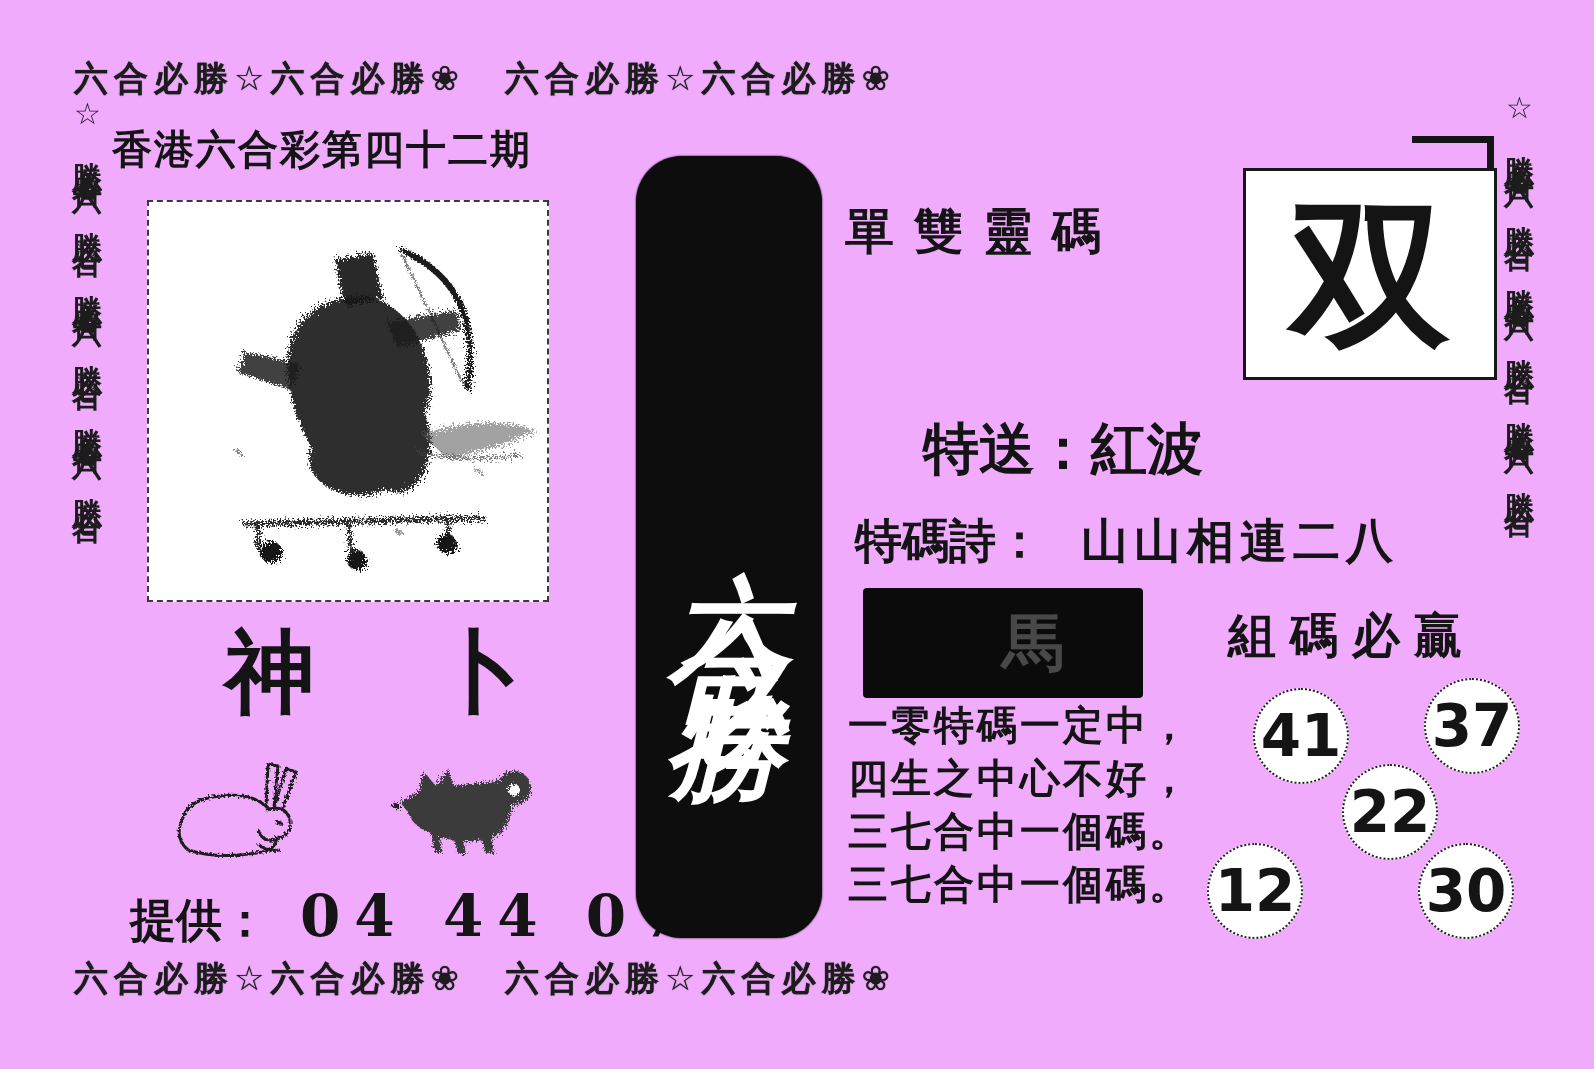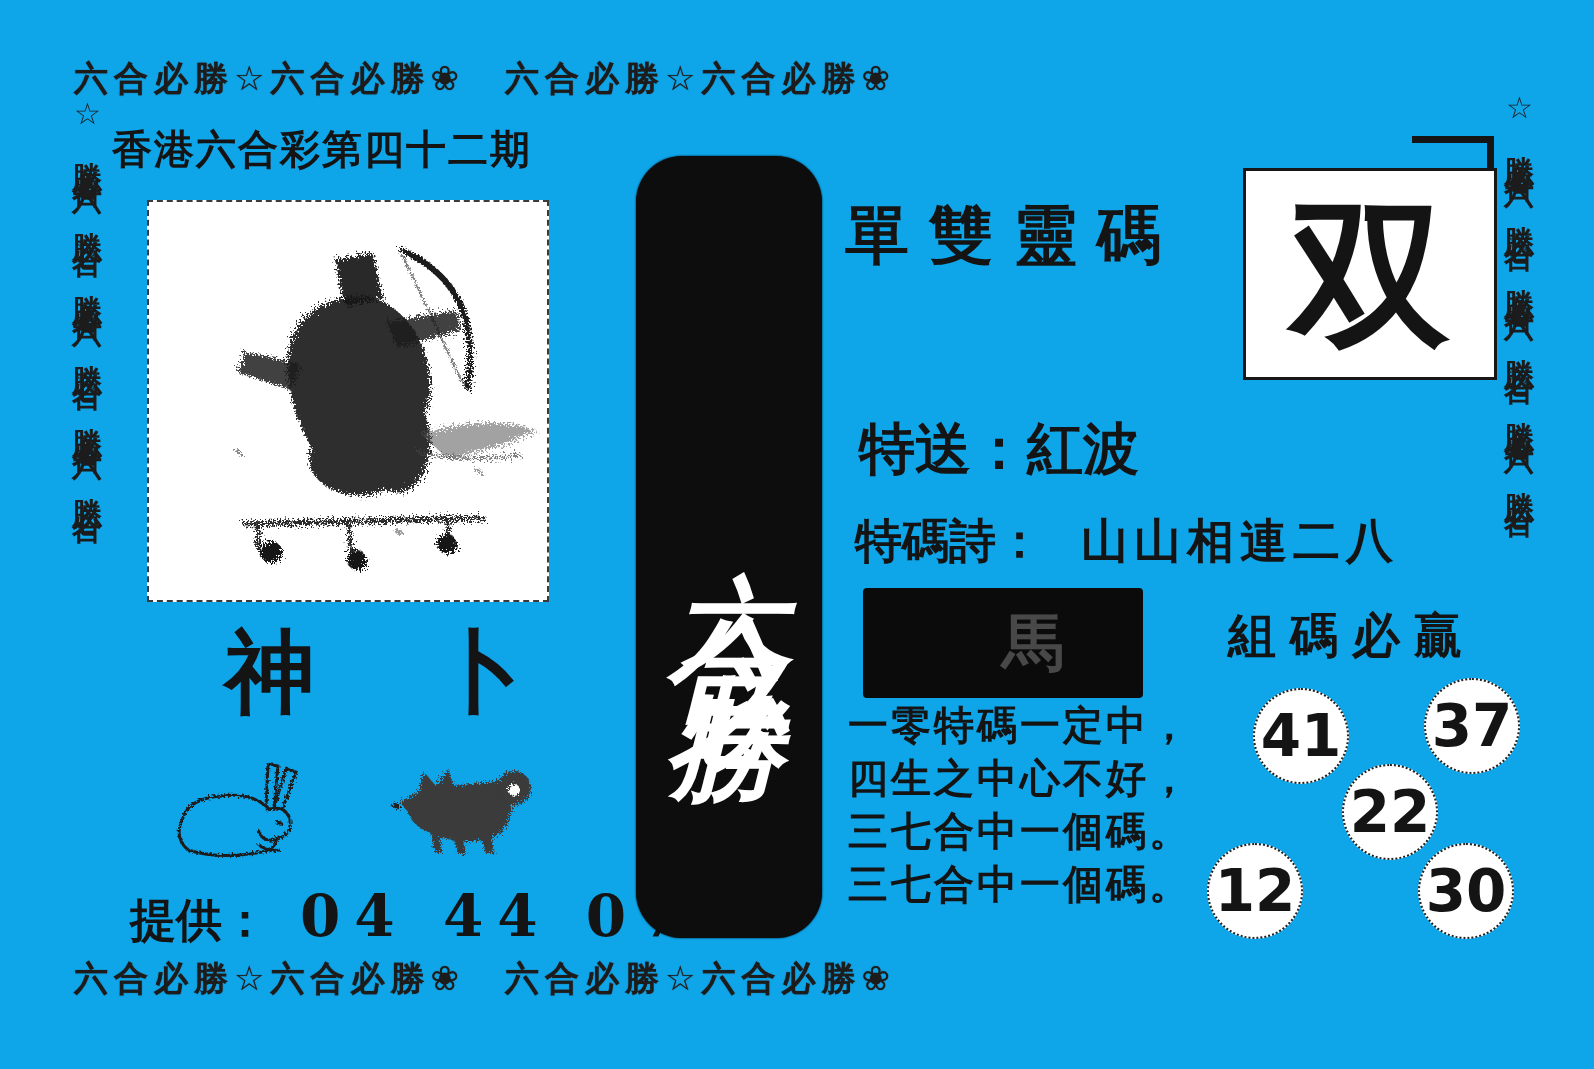--- a/index.html
+++ b/index.html
@@ -1,19 +1,19 @@
 <!DOCTYPE html>
 <html><head>
 <meta charset="utf-8">
 <style>
   html,body{margin:0;padding:0;background:#e8e8e8;}
   #sheet{
     position:relative;
     width:1594px;height:1069px;
-    background:#0ea5e9;
+    background:#f0abfc;
     overflow:hidden;
     font-family:"DejaVu Sans","Liberation Sans",sans-serif;
     color:#141414;
   }
   
   .border-h{
     position:absolute;left:74px;width:1446px;
     font-size:34px;font-weight:bold;letter-spacing:6px;
     white-space:nowrap;color:#1c1c1c;
     text-shadow:0 0 1px #333;
@@ -61,36 +61,36 @@
   }
   .banner-text{
     writing-mode:vertical-rl;text-orientation:upright;
     color:#fff;font-size:112px;font-weight:bold;letter-spacing:42px;
     font-family:"DejaVu Serif","Liberation Serif",serif;
     font-style:italic;
     margin-top:30px;
   }
   
   .odd-even-title{
-    position:absolute;left:845px;top:192px;
-    font-size:64px;font-weight:bold;letter-spacing:20px;
+    position:absolute;left:845px;top:199px;
+    font-size:49px;font-weight:bold;letter-spacing:20px;
     font-family:Liberation Sans, sans-serif;
   }
   .shuang-box{
     position:absolute;left:1243px;top:168px;width:248px;height:206px;
     border:3px solid #171717;background:#fff;
     display:flex;align-items:center;justify-content:center;
   }
   .shuang-char{
     font-size:160px;font-weight:bold;line-height:1;
     font-family:"DejaVu Serif","Liberation Serif",serif;
   }
   .corner-bracket-h{position:absolute;left:1412px;top:136px;width:82px;height:7px;background:#151515;}
   .corner-bracket-v{position:absolute;left:1487px;top:136px;width:7px;height:74px;background:#151515;}
-  .special-row{position:absolute;left:859px;top:412px;display:flex;align-items:baseline;}
+  .special-row{position:absolute;left:923px;top:412px;display:flex;align-items:baseline;}
   .special-label{font-size:56px;font-weight:bold;font-family:"DejaVu Serif","Liberation Serif",serif;}
   .special-value{font-size:56px;font-weight:bold;font-family:"DejaVu Serif","Liberation Serif",serif;}
   .poem-row{position:absolute;left:855px;top:510px;display:flex;align-items:baseline;gap:38px;}
   .poem-label{font-size:47px;font-weight:bold;font-family:"DejaVu Serif","Liberation Serif",serif;}
   .poem-value{font-size:47px;font-weight:bold;letter-spacing:6px;font-family:"DejaVu Serif","Liberation Serif",serif;}
   .redacted-box{
     position:absolute;left:863px;top:588px;width:280px;height:110px;
     background:#0b0b0b;border-radius:4px;
     display:flex;align-items:center;justify-content:center;
   }

